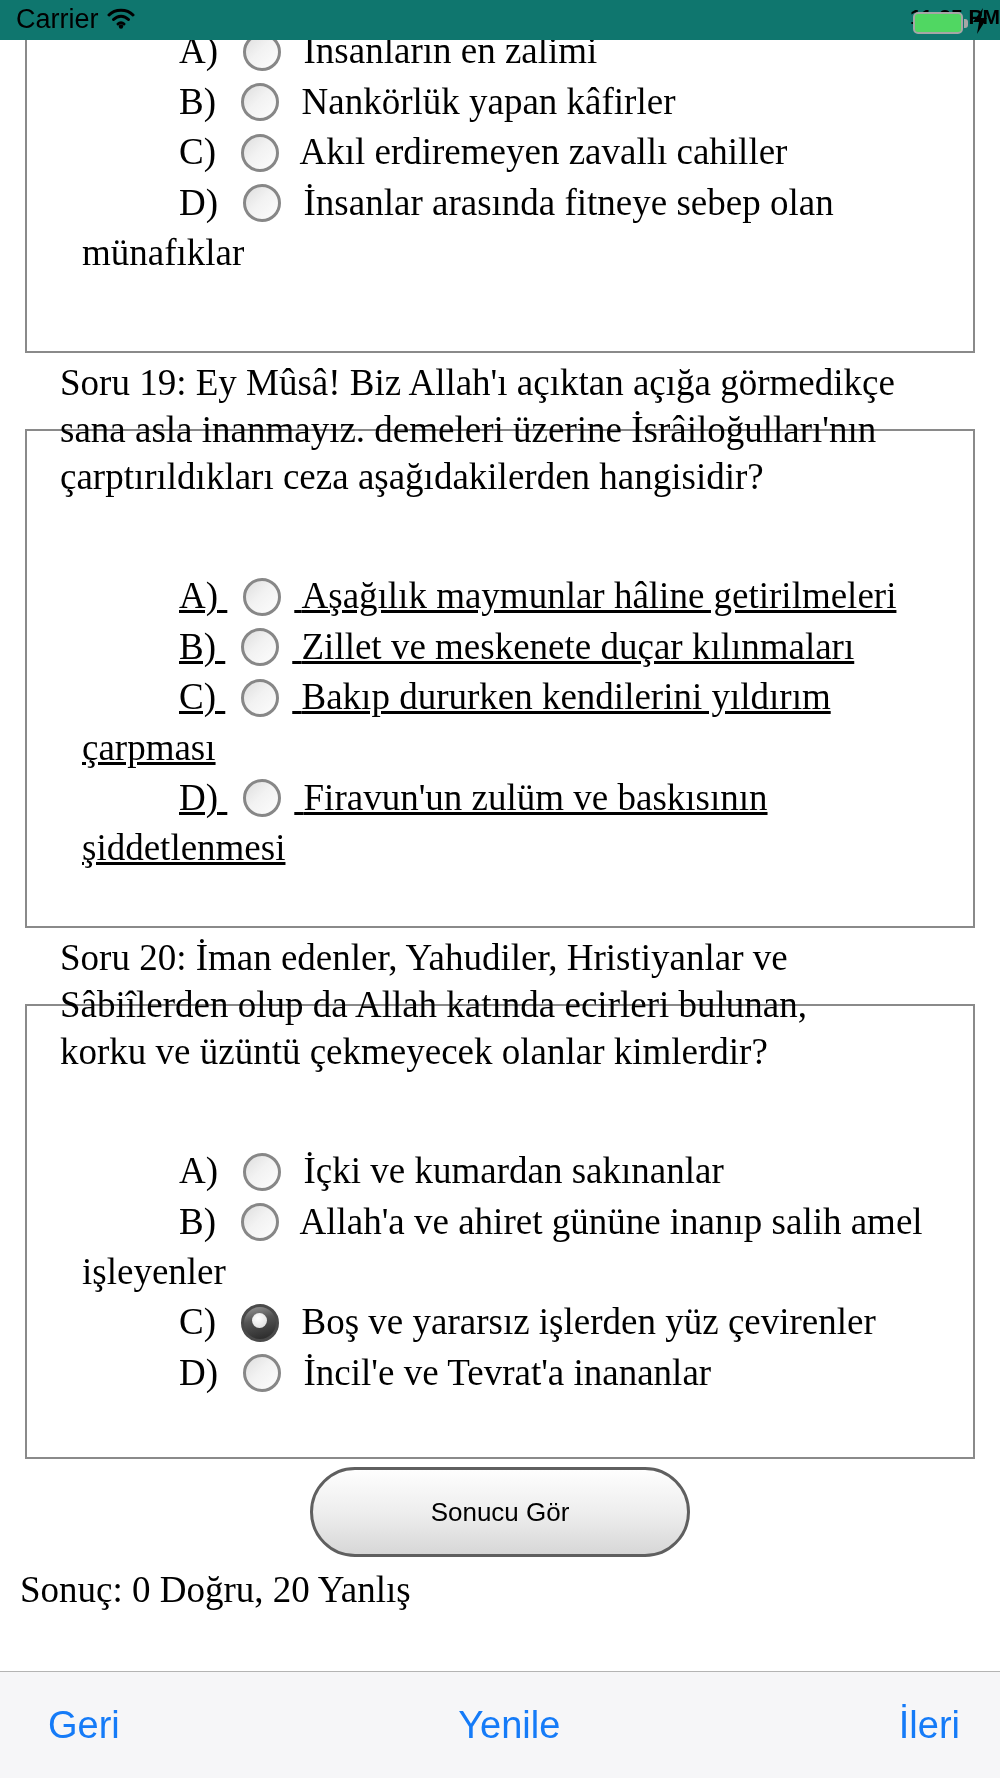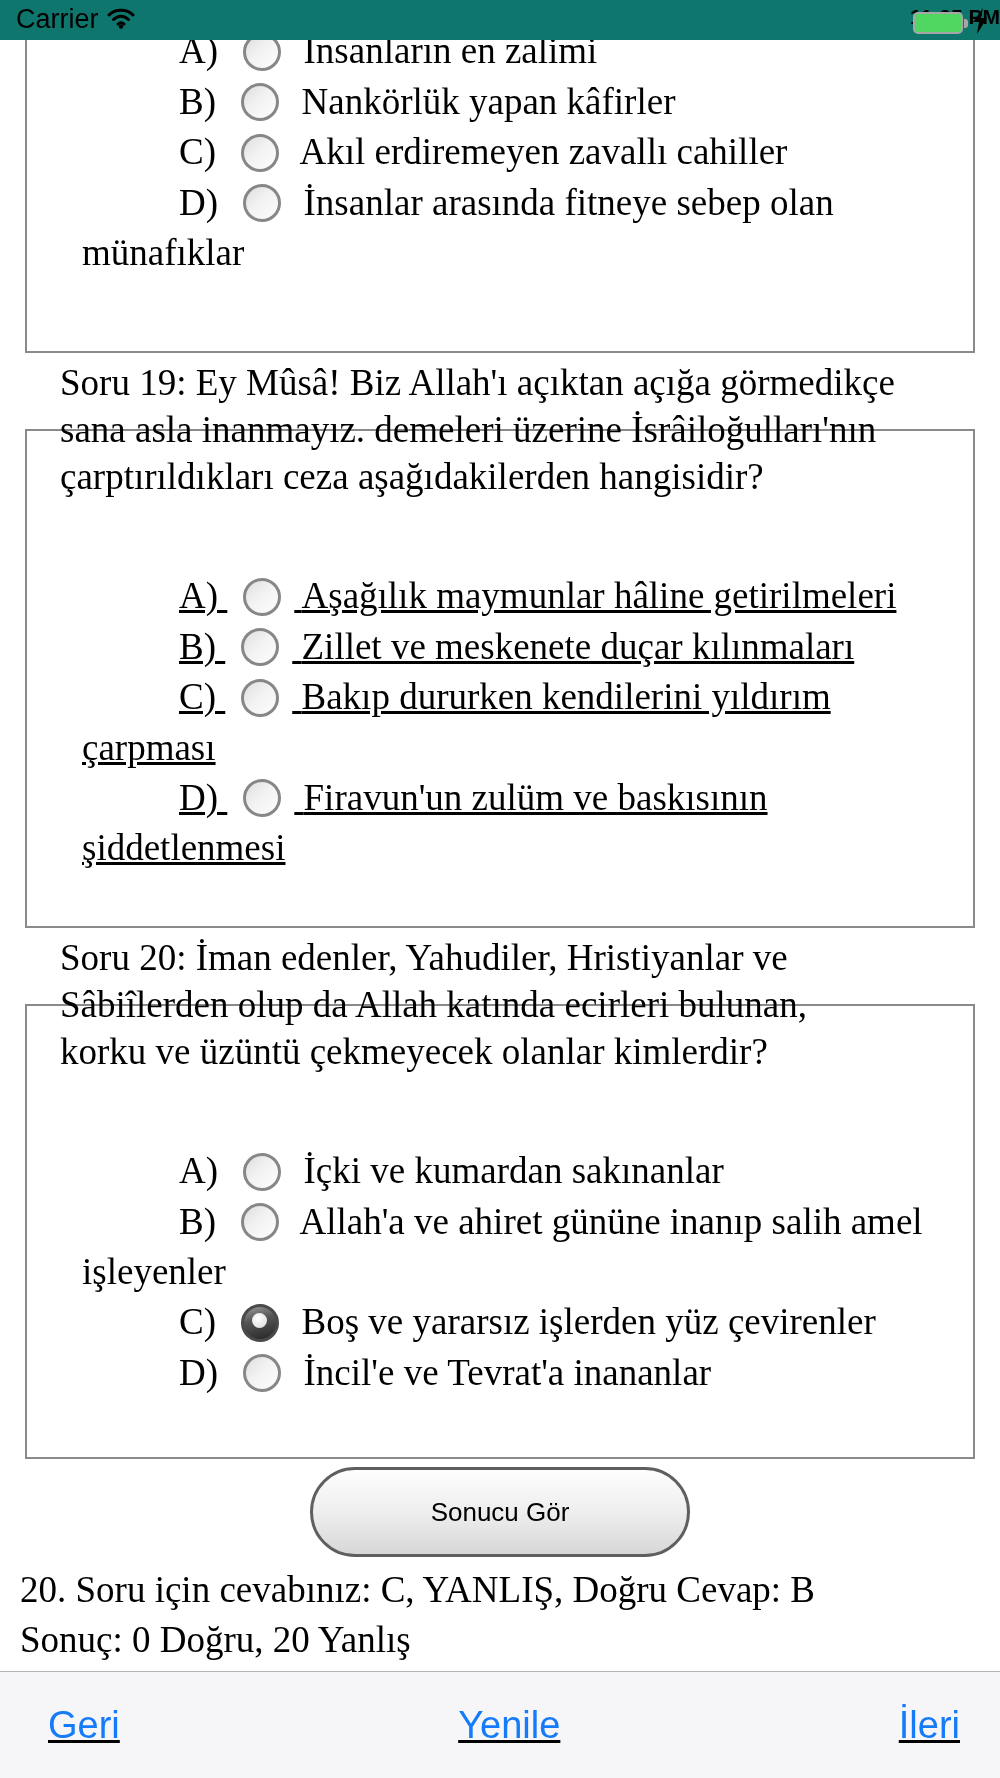--- a/index.html
+++ b/index.html
@@ -98,21 +98,20 @@
   .toolbar {
     position: fixed; left: 0; bottom: 0;
     width: 1000px; height: 107px;
     background: #f6f6f8;
     border-top: 1px solid #b4b4b4;
     box-sizing: border-box;
     display: flex; align-items: center; justify-content: space-between;
     padding: 0 40px 0 48px;
     font-family: "Liberation Sans", sans-serif;
     z-index: 20;
-    text-decoration: underline;
   }
   .tb-btn { font-size: 38px; color: #157bf8; cursor: pointer; }
 </style>
 </head>
 <body>
 
 <div class="statusbar">
   <div class="carrier-group">
     <span class="carrier-label">Carrier</span>
     <span>
@@ -215,21 +214,20 @@
       <span class="radio"></span>
       <span class="opt-text">İncil'e ve Tevrat'a inananlar</span>
     </div>
   </div>
 
   <div class="btn-row">
     <span class="submit-btn">Sonucu Gör</span>
   </div>
 
   <div class="result">
-    <div>20. Soru için cevabınız: C, YANLIŞ, Doğru Cevap: B</div>
     <div>Sonuç: 0 Doğru, 20 Yanlış</div>
   </div>
 </div>
 
 <div class="toolbar">
   <span class="tb-btn">Geri</span>
   <span class="tb-btn">Yenile</span>
   <span class="tb-btn">İleri</span>
 </div>
 

